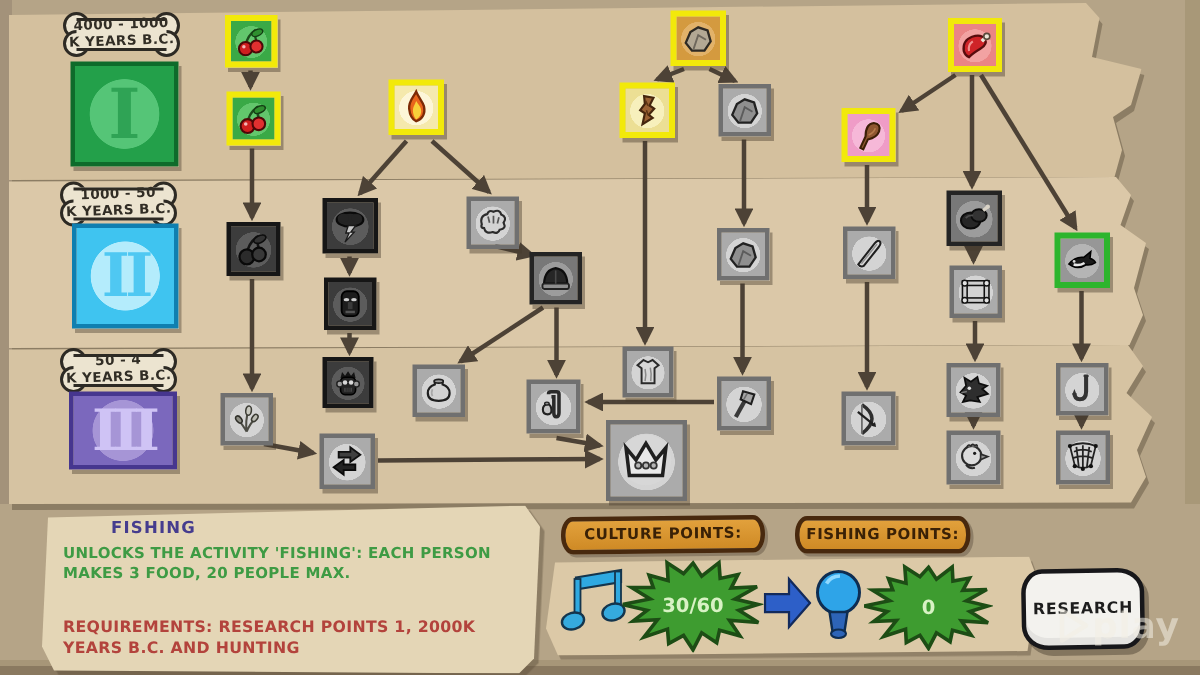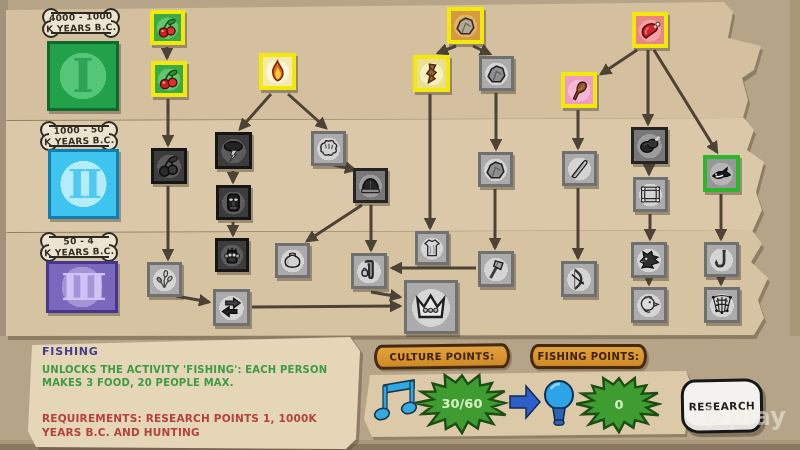--- a/index.html
+++ b/index.html
@@ -428,23 +428,23 @@
           <circle cx="20" cy="5" r="1.3" fill="#111"></circle>
           <circle cx="7" cy="17.5" r="1.3" fill="#111"></circle>
           <circle cx="17" cy="17.5" r="1.3" fill="#111"></circle>
           <circle cx="12" cy="19.2" r="1.3" fill="#111"></circle>
         </svg>
       </div>
     </div>
 
   <div class="notewrap">
     <div class="note"></div>
-    <div class="note-title" style="color: rgb(69, 60, 142);">FISHING</div>
+    <div class="note-title" style="color: rgb(69, 60, 142); margin-left: 32px;">FISHING</div>
     <div class="note-desc" style="color: rgb(62, 155, 68);">UNLOCKS THE ACTIVITY 'FISHING': EACH PERSON MAKES 3 FOOD, 20 PEOPLE MAX.</div>
-    <div class="note-req" style="color: rgb(179, 67, 60);">REQUIREMENTS: RESEARCH POINTS 1, 1000K YEARS B.C. AND HUNTING</div>
+    <div class="note-req" style="color: rgb(179, 67, 60);">REQUIREMENTS: RESEARCH POINTS 1, 2000K YEARS B.C. AND HUNTING</div>
   </div>
 
   <div class="banner banner-culture">CULTURE POINTS:</div>
   <div class="banner banner-research">FISHING POINTS:</div>
   <div class="pointswrap">
       <div class="points"></div>
     </div>
 
   <svg class="abs" style="left:372px;top:377px" width="46" height="48">
     <polygon points="12,8 42,3 42,11 12,16" fill="#2fa9e1" stroke="#14354d" stroke-width="1.5"></polygon>

